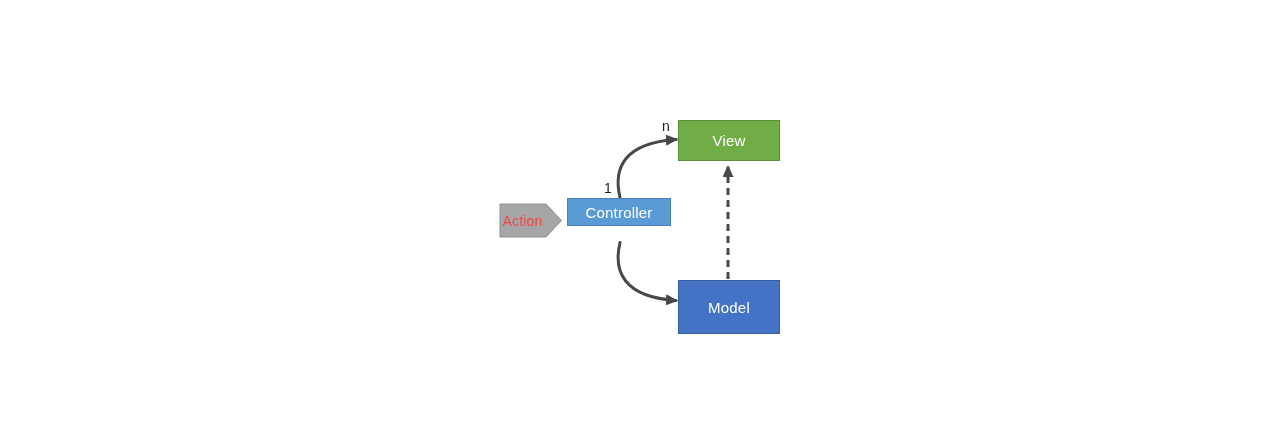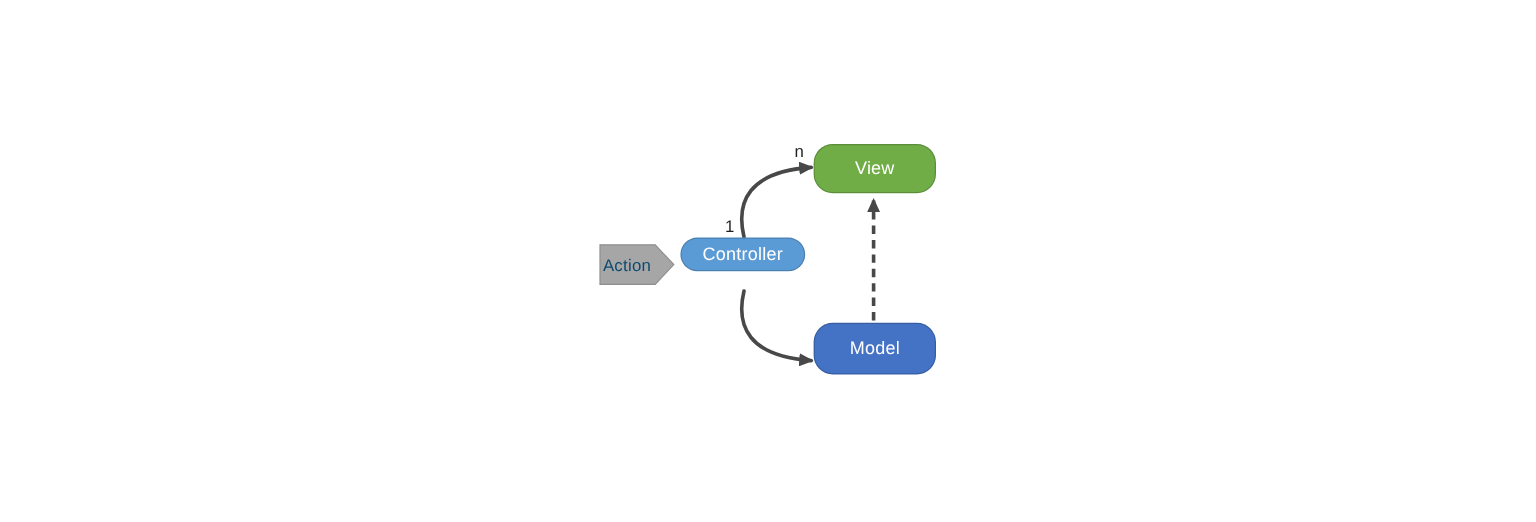--- a/index.html
+++ b/index.html
@@ -20,26 +20,26 @@
     position: absolute;
     display: flex;
     align-items: center;
     justify-content: center;
     color: #ffffff;
     font-size: 15px;
     letter-spacing: 0.2px;
     user-select: none;
   }
   .rounded {
-    border-radius: 16px;
+    border-radius: 0;
     box-shadow: inset 0 0 0 1px rgba(0,0,0,0.18);
   }
   #controller-node { left: 567px; top: 198px; width: 104px; height: 28px; }
   #view-node       { left: 678px; top: 120px; width: 102px; height: 41px; }
-  #model-node      { left: 678px; top: 269px; width: 102px; height: 43px; }
+  #model-node      { left: 678px; top: 280px; width: 102px; height: 54px; }
   
   #action-label    { left: 499px; top: 204px; width: 47px;  height: 33px; font-size: 14px; }
   .mult-label {
     position: absolute;
     color: #1f1f1f;
     font-size: 14px;
     width: 16px;
     text-align: center;
     user-select: none;
   }
@@ -60,21 +60,21 @@
 
     <path d="M500,204 L546,204 L561.5,220.5 L546,237 L500,237 Z" fill="#A6A6A6" stroke="#8F8F8F" stroke-width="1"></path>
 
     <path d="M620,197.5 C613,168 624,143 676,139.5" fill="none" stroke="#484848" stroke-width="3" stroke-linecap="round" marker-end="url(#arrowhead)"></path>
 
     <path d="M620,242.5 C613,272 624,297 676,300.5" fill="none" stroke="#484848" stroke-width="3" stroke-linecap="round" marker-end="url(#arrowhead)"></path>
 
     <path d="M728,279 L728,167" fill="none" stroke="#484848" stroke-width="3" stroke-dasharray="7 5" marker-end="url(#arrowhead)"></path>
   </svg>
 
-  <div class="node" id="action-label" style="color: #0c4a6e;">Action</div>
+  <div class="node" id="action-label" style="color: #ef4444;">Action</div>
 
   <div class="node rounded" id="controller-node" style="background-color: rgb(91, 155, 213);">Controller</div>
 
   <div class="node rounded" id="view-node" style="background-color: rgb(112, 173, 71);">View</div>
 
   <div class="node rounded" id="model-node" style="background-color: rgb(68, 114, 196);">Model</div>
 
   <span class="mult-label" id="mult-1">1</span>
   <span class="mult-label" id="mult-n">n</span>
 

